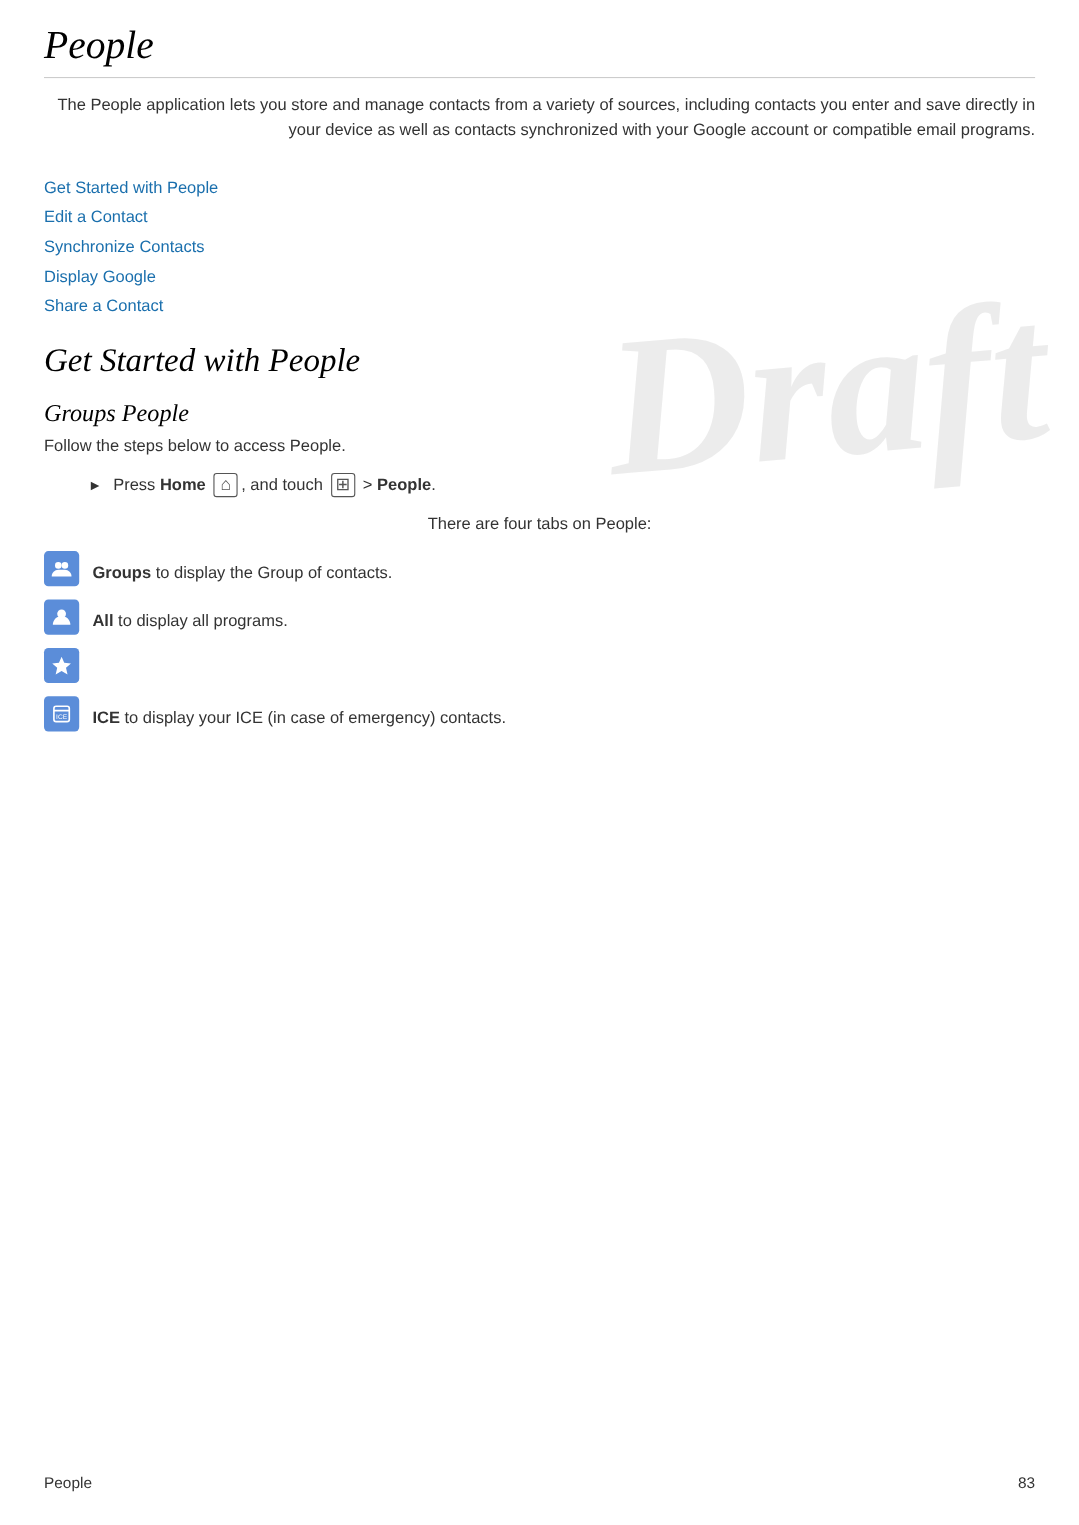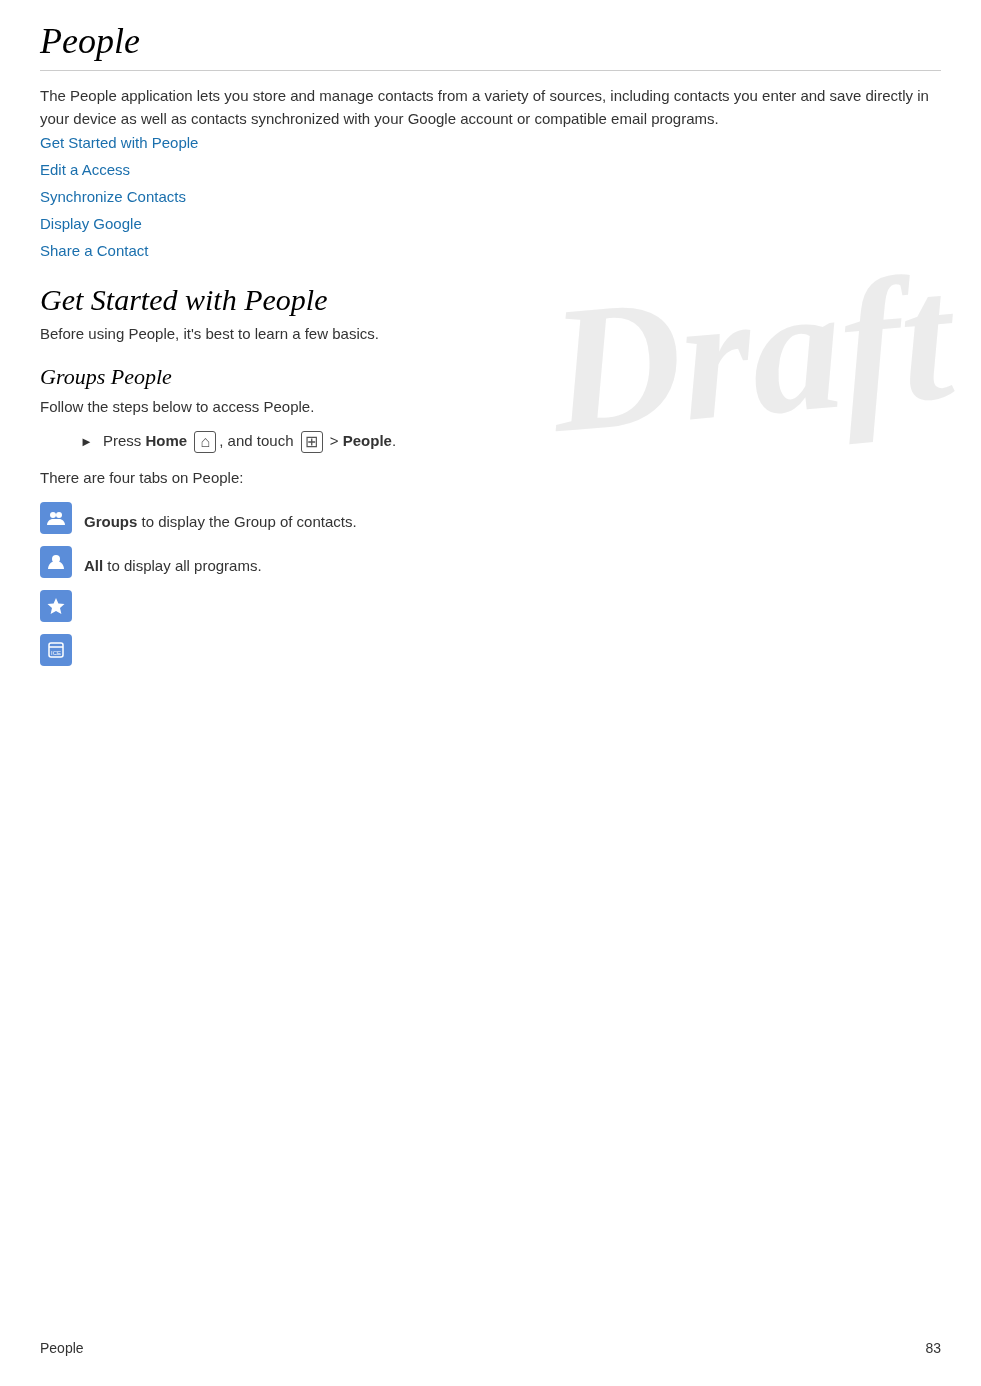--- a/index.html
+++ b/index.html
@@ -31,21 +31,22 @@
     .title-divider {
       border: none;
       border-top: 1px solid #cccccc;
       margin-bottom: 14px;
     }
 
     .intro-text {
       font-size: 15px;
       color: #333333;
       line-height: 1.5;
-      margin-bottom: 4px;
+      margin-bottom: 32px;
+      text-align: right;
     }
 
     .toc-link {
       display: block;
       color: #1a6fad;
       text-decoration: none;
       font-size: 15px;
       margin-bottom: 10px;
       cursor: pointer;
     }
@@ -143,20 +144,21 @@
       left: 50%;
       transform: translate(-50%, -50%);
       color: #555;
     }
 
     .tabs-intro {
       font-size: 15px;
       color: #333333;
       margin-bottom: 12px;
       line-height: 1.5;
+      text-align: center;
     }
 
     .tab-item {
       display: flex;
       align-items: flex-end;
       margin-bottom: 12px;
       font-size: 15px;
       color: #333333;
       line-height: 1.5;
     }
@@ -235,27 +237,26 @@
 <div class="draft-watermark">Draft</div>
 
 <div class="content-wrapper">
 
   <h1 class="page-title">People</h1>
   <hr class="title-divider">
 
   <p class="intro-text">The People application lets you store and manage contacts from a variety of sources, including contacts you enter and save directly in your device as well as contacts synchronized with your Google account or compatible email programs.</p>
 
   <a class="toc-link">Get Started with People</a>
-  <a class="toc-link">Edit a Access</a>
+  <a class="toc-link">Edit a Contact</a>
   <a class="toc-link">Synchronize Contacts</a>
   <a class="toc-link">Display Google</a>
   <a class="toc-link">Share a Contact</a>
 
   <h2 class="section-heading">Get Started with People</h2>
-  <p class="section-intro">Before using People, it's best to learn a few basics.</p>
 
   <h3 class="sub-heading">Groups People</h3>
   <p class="sub-intro">Follow the steps below to access People.</p>
 
   <div class="instruction-item">
     <span class="arrow-indicator">►</span>
     <span>
       Press <strong>Home</strong>
       <span class="home-icon-inline"></span>,
       and touch
@@ -300,20 +301,23 @@
   </div>
 
   <div class="tab-item">
     <div class="tab-icon tab-icon-ice">
       <svg width="20" height="20" viewBox="0 0 20 20" fill="white">
         <rect x="3" y="3" width="14" height="14" rx="2" fill="none" stroke="white" stroke-width="1.5"></rect>
         <line x1="3" y1="7" x2="17" y2="7" stroke="white" stroke-width="1.5"></line>
         <text x="5" y="15" font-size="6" fill="white" font-family="Arial">ICE</text>
       </svg>
     </div>
+    <span>
+      <span class="tab-label">ICE</span><span class="tab-description"> to display your ICE (in case of emergency) contacts.</span>
+    </span>
   </div>
 
 </div>
 
 <div class="footer">
   <span>People</span>
   <span>83</span>
 </div>
 
 </body></html>

